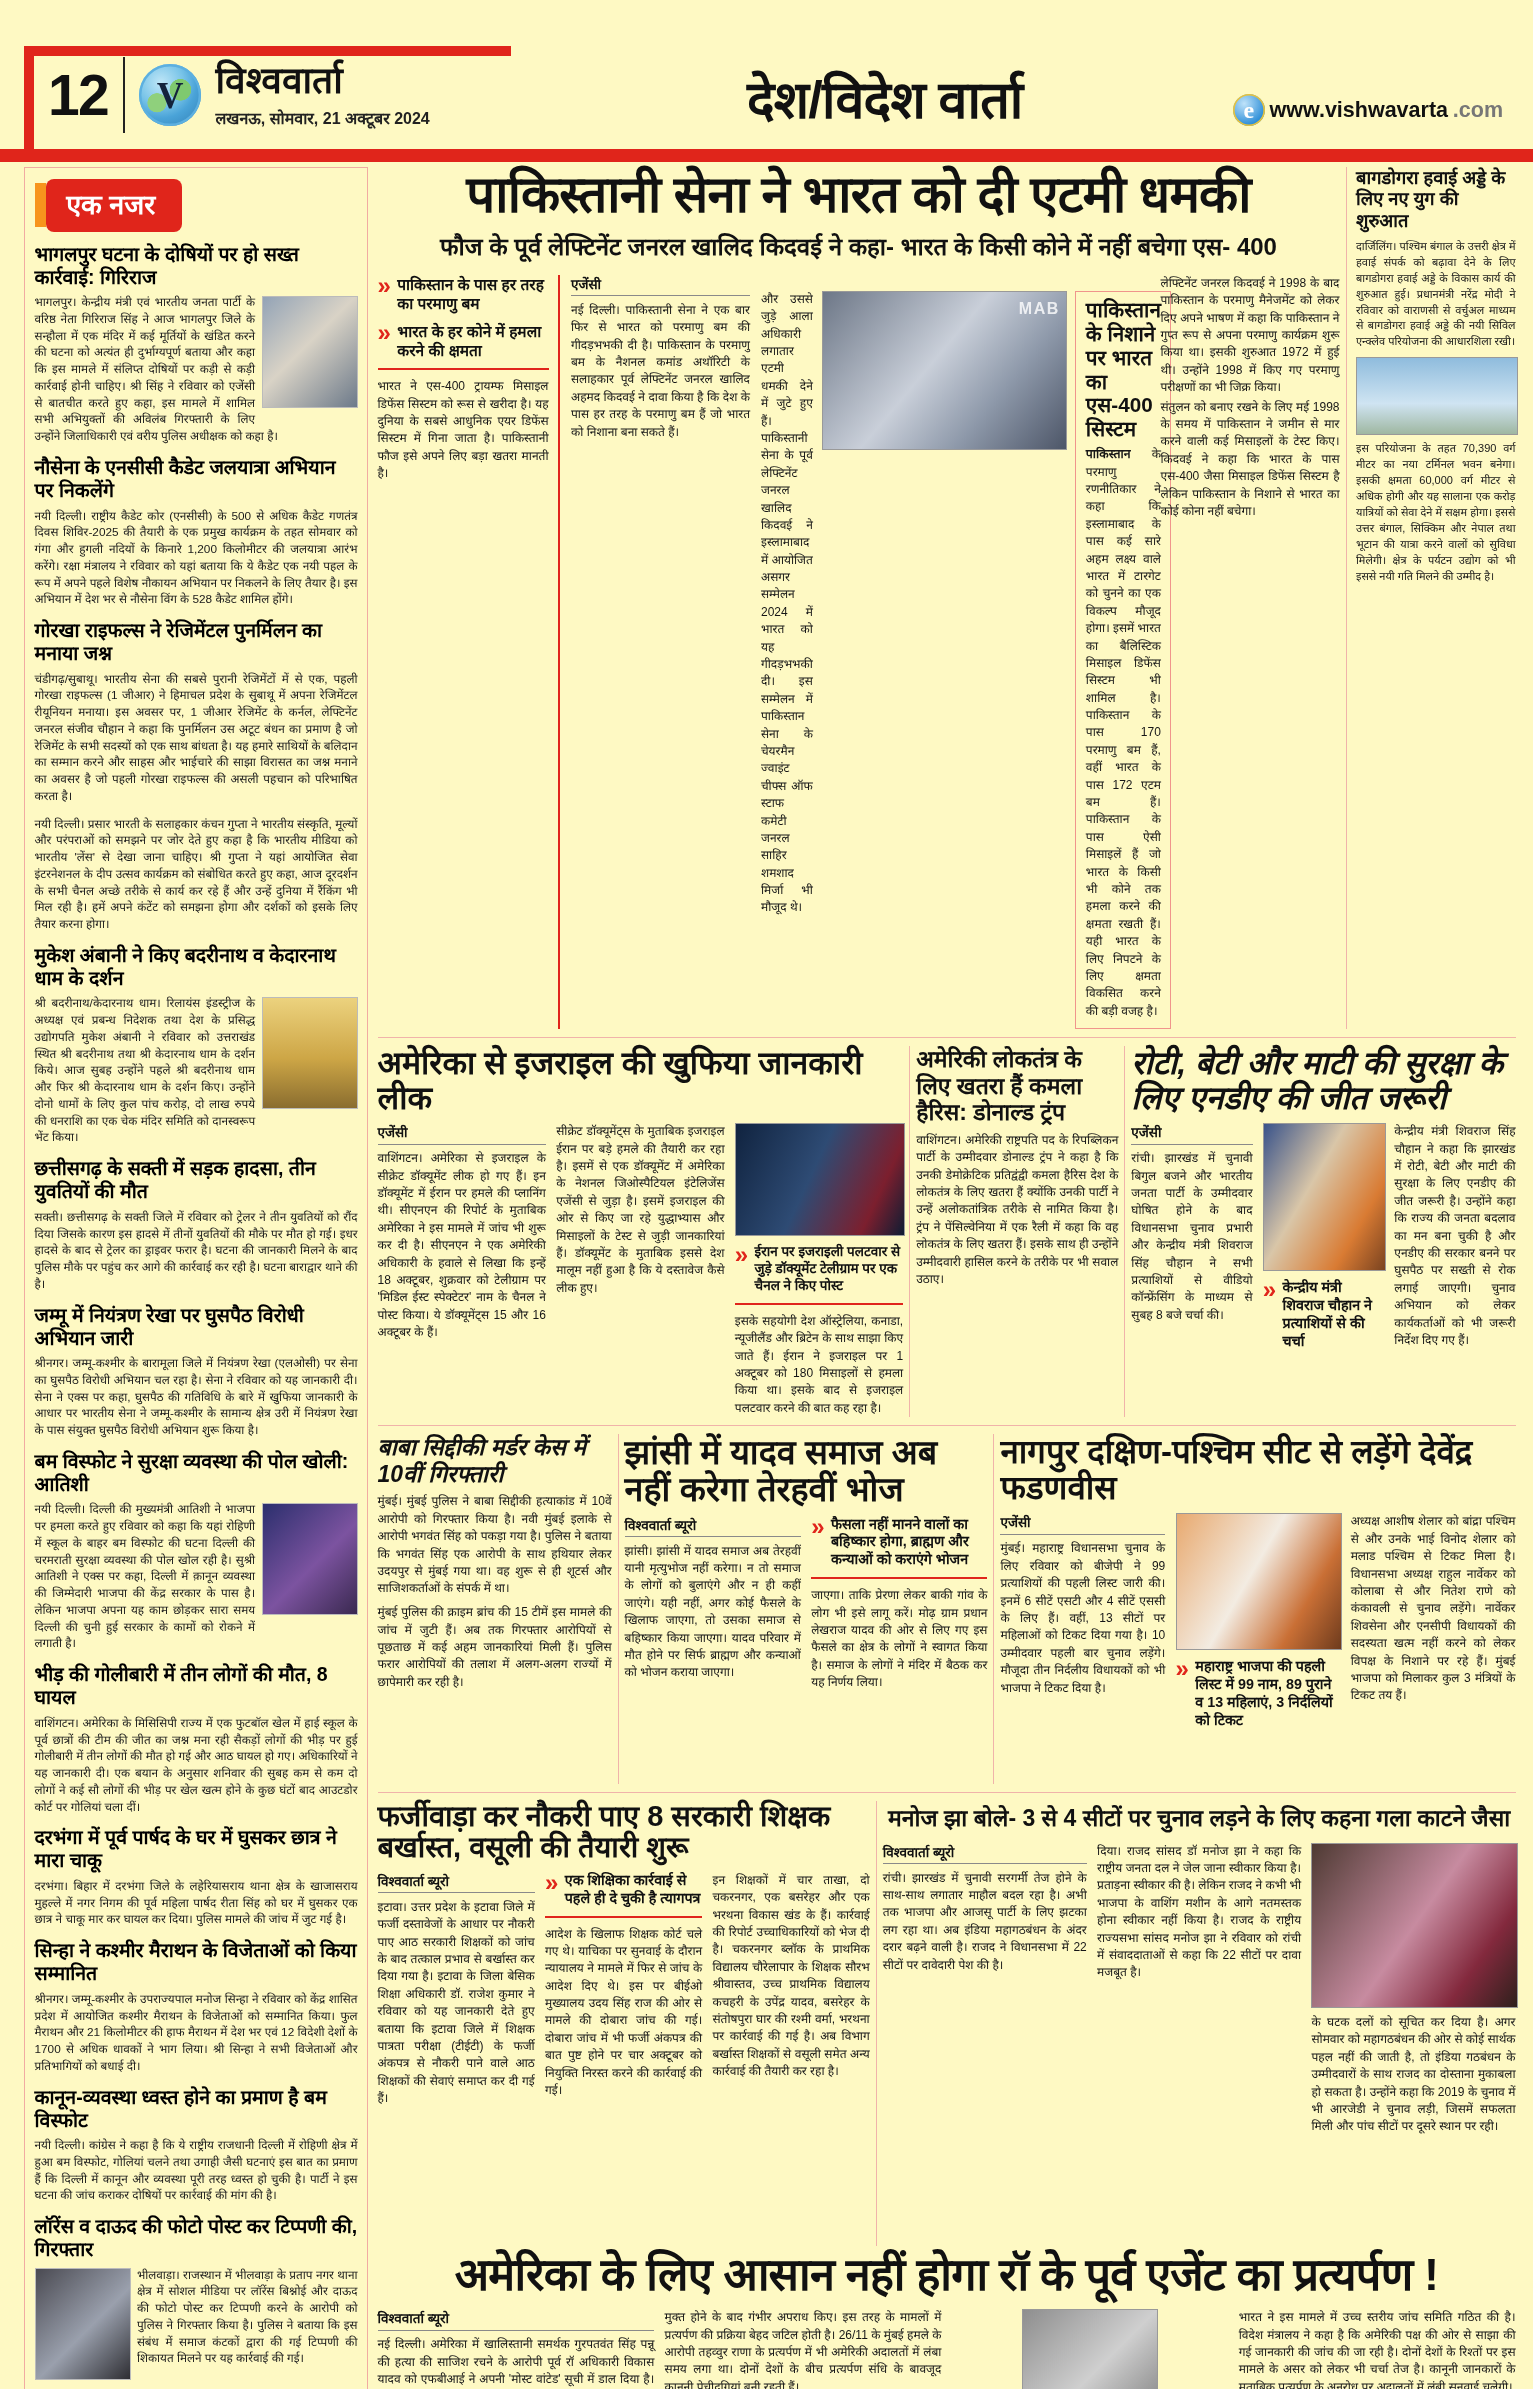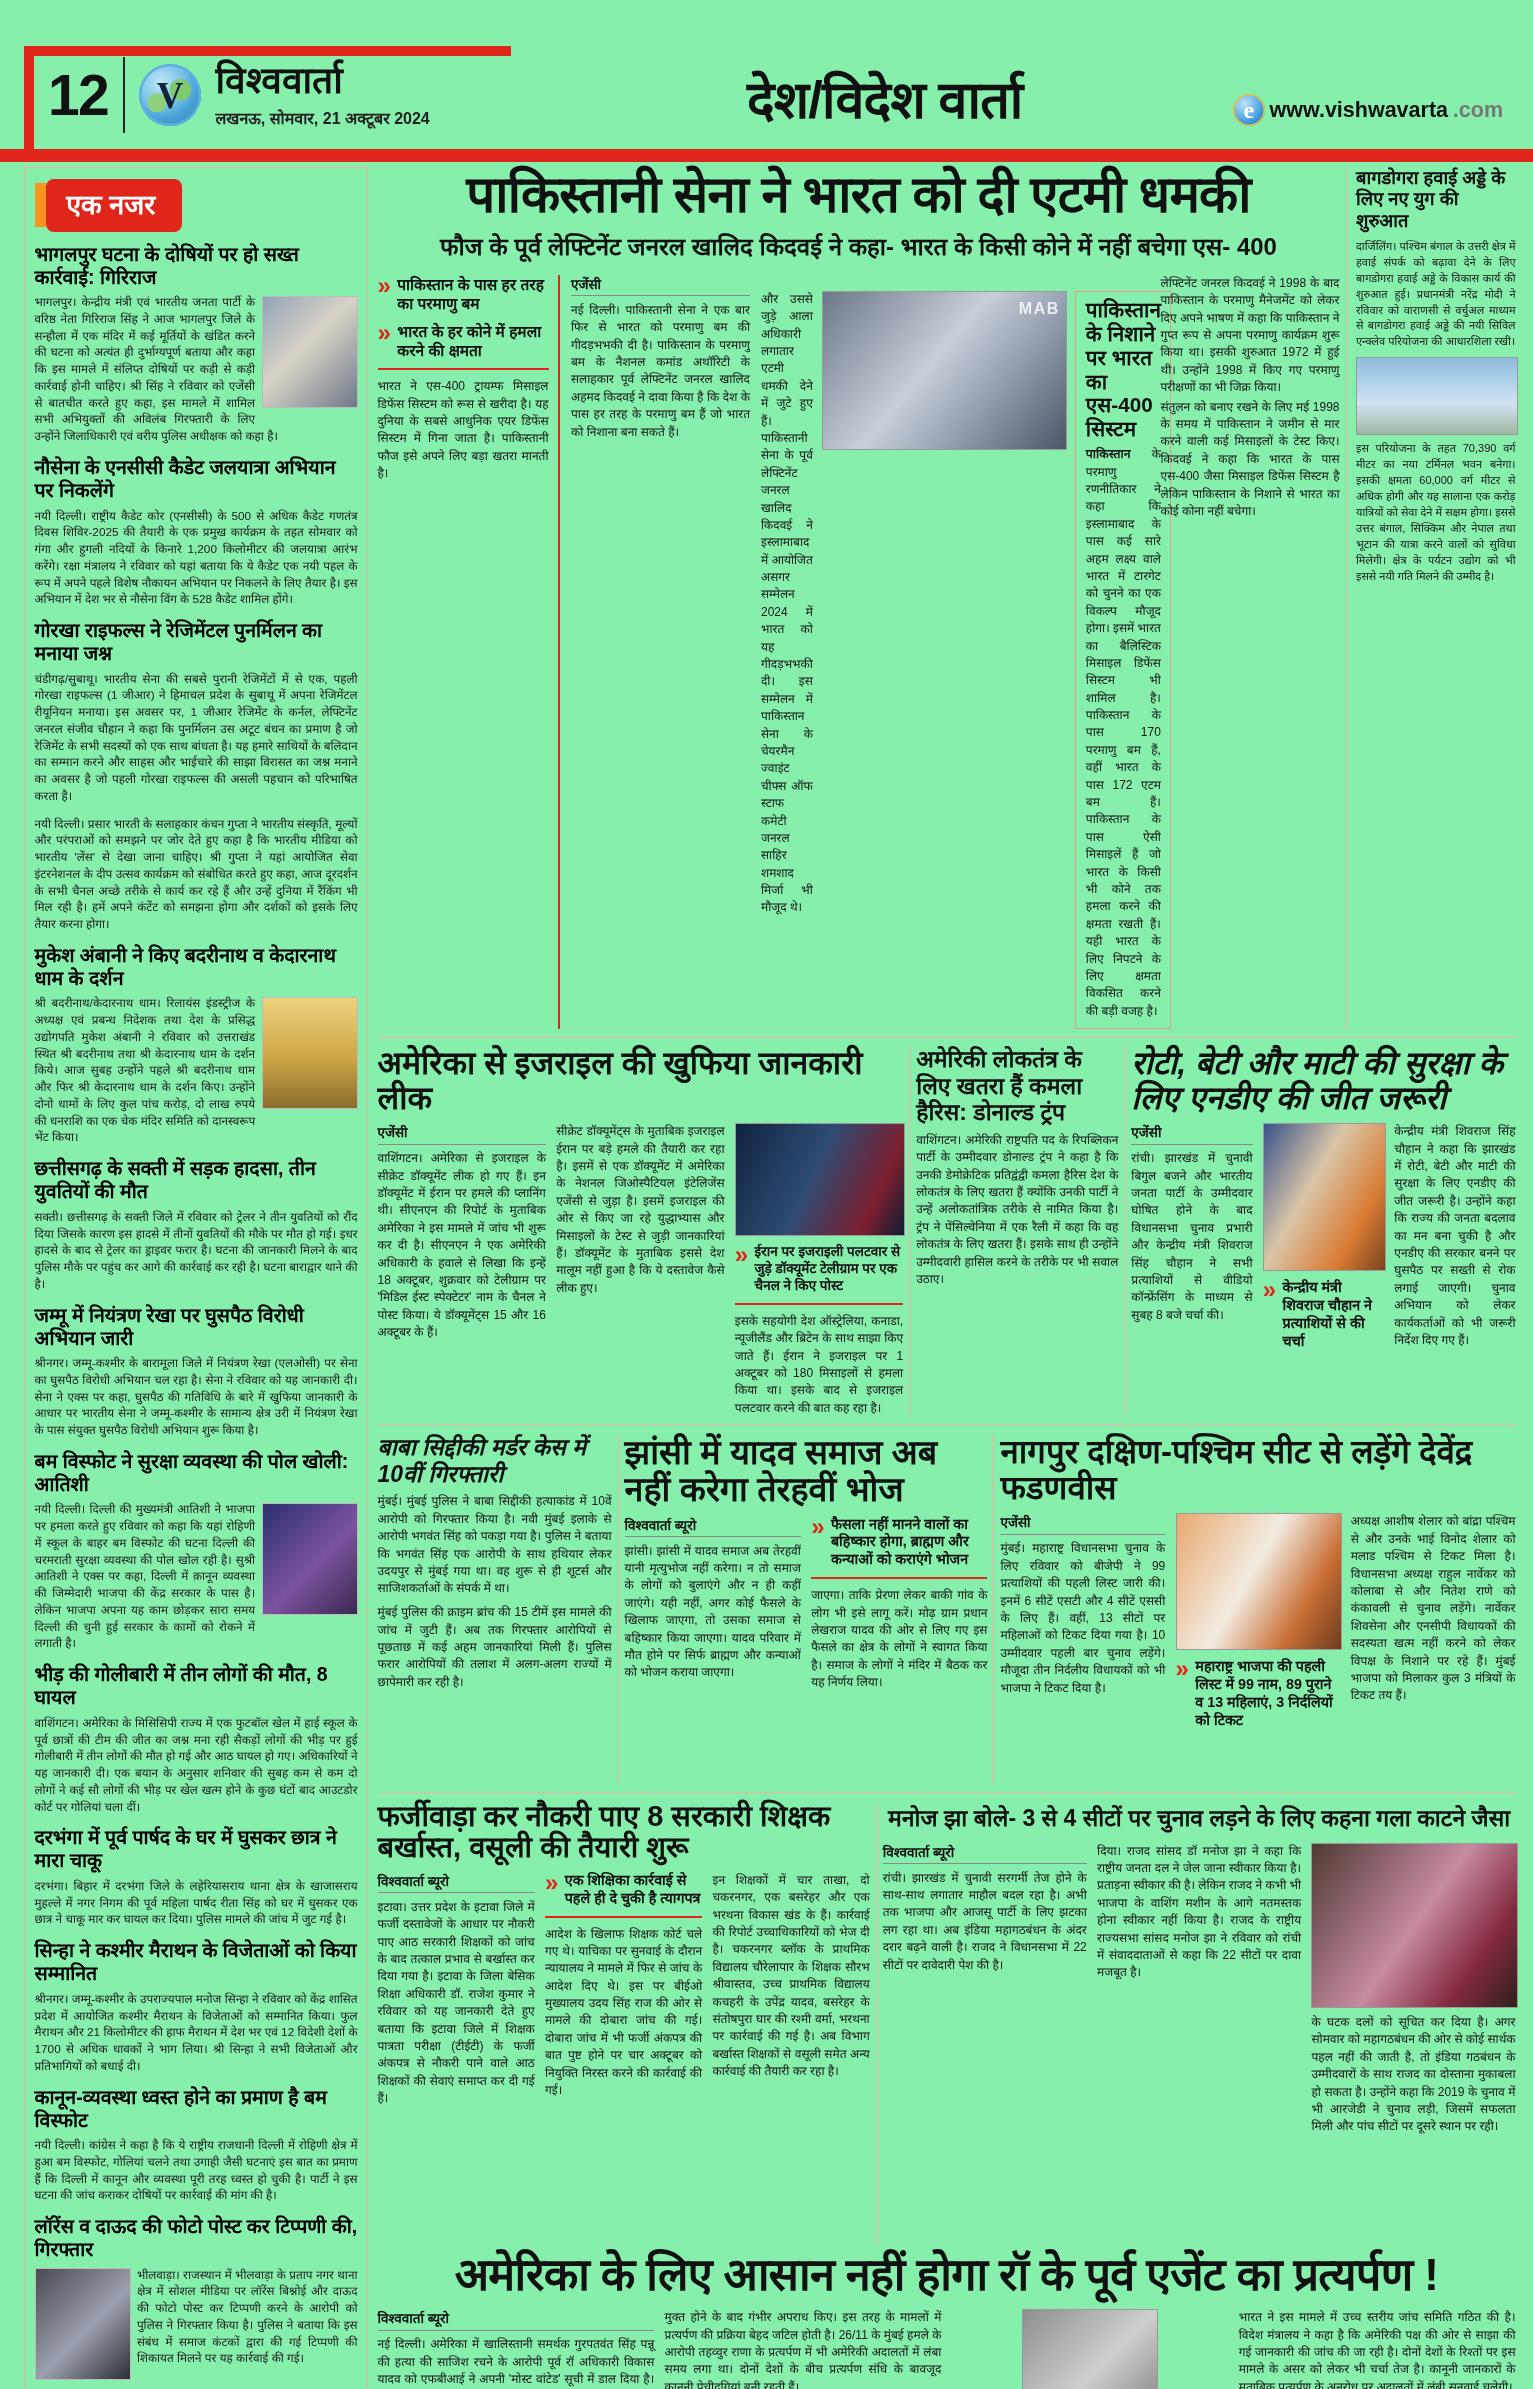--- a/index.html
+++ b/index.html
@@ -1,17 +1,17 @@
 <!DOCTYPE html>
 <html lang="hi" style="font-size:12.7px"><head>
 <meta charset="utf-8">
 <style>
   html,body{margin:0;padding:0;background:#ffffff;}
   body{font-family:"Liberation Sans","DejaVu Sans",sans-serif;color:#111;width:1533px;}
-  .page{width:1533px;height:2389px;position:relative;background:#86efac;overflow:hidden;}
+  .page{width:1533px;height:2389px;position:relative;background:#fef9c3;overflow:hidden;}
 
   
   .masthead{position:relative;height:149px;}
   .mast-frame{position:absolute;left:24px;top:46px;width:477px;height:94px;border-left:10.3px solid #e0251b;border-top:10.3px solid #e0251b;}
   .mast-inner{position:absolute;left:48px;top:57px;display:flex;align-items:center;gap:14.3px;}
   .pageno{font-size:57px;font-weight:bold;line-height:1;letter-spacing:-1.6px;}
   .mast-div{width:2.4px;height:76px;background:#222;}
   .logo-globe{width:62px;height:62px;border-radius:50%;background:radial-gradient(circle at 35% 30%,#bfe6f7 0%,#79c4e8 38%,#4aa3d8 60%,#2f7db3 100%);position:relative;box-shadow:inset 0 0 0 2.4px #5db0e0;display:flex;align-items:center;justify-content:center;}
   .logo-globe:before{content:"";position:absolute;inset:4.8px;border-radius:50%;background:
      radial-gradient(circle at 70% 40%, #7fc96f 0 22%, transparent 23%),

